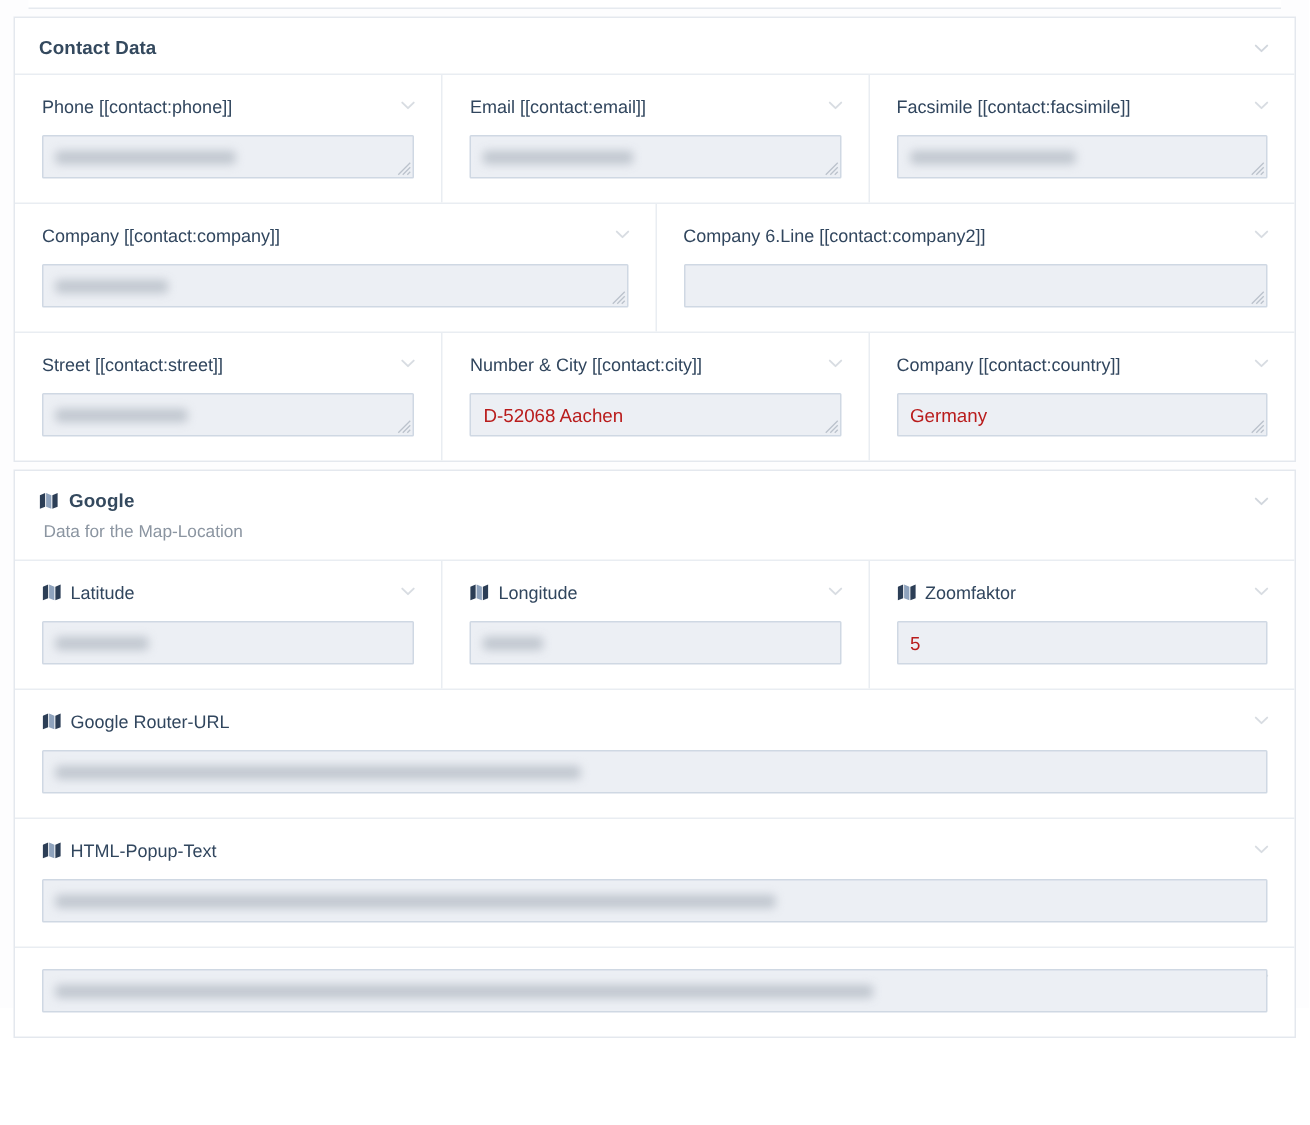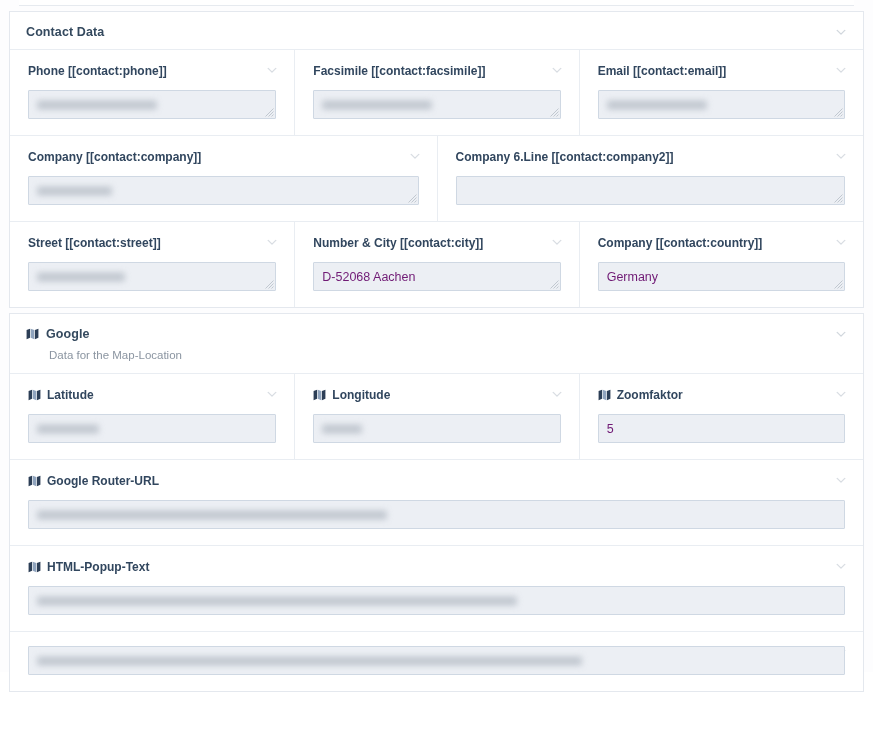--- a/index.html
+++ b/index.html
@@ -47,21 +47,20 @@
     display: flex;
     align-items: center;
     gap: 7px;
   }
 
   .panel-sub {
     font-size: 11.5px;
     color: #8b95a1;
     padding: 8px 0 2px 3px;
     font-weight: normal;
-    margin-left: 20px;
   }
 
   .collapse-caret {
     position: absolute;
     right: 16px;
     top: 14px;
     width: 12px;
     height: 12px;
     opacity: .45;
   }
@@ -82,21 +81,21 @@
     min-width: 0;
   }
   .cell:first-child { border-left: none; }
 
   .row.grid3 > .cell { flex: 1 1 33.333%; }
   .row.grid2 > .cell { flex: 1 1 50%; }
   .row.grid1 > .cell { flex: 1 1 100%; }
 
   .field-label {
     font-size: 12px;
-    font-weight: bold;
+    font-weight: normal;
     color: #31465e;
     display: flex;
     align-items: center;
     gap: 6px;
     margin-bottom: 12px;
     white-space: nowrap;
     overflow: hidden;
     text-overflow: ellipsis;
   }
 
@@ -120,21 +119,21 @@
     border-radius: 1px;
   }
   .field-box.tall { height: 29px; }
 
   .field-text {
     position: absolute;
     left: 8px;
     top: 50%;
     transform: translateY(-50%);
     font-size: 12.5px;
-    color: #701a75;
+    color: #b91c1c;
     white-space: nowrap;
     overflow: hidden;
     max-width: calc(100% - 22px);
   }
 
   
   .field-blur {
     position: absolute;
     left: 8px;
     top: 50%;
@@ -195,47 +194,47 @@
               <div class="field-blur" style="width: 120px;"></div>
               <span class="grip">
                 <svg viewBox="0 0 9 9" width="9" height="9">
                   <path d="M8.5 0.5 L0.5 8.5 M8.5 3.5 L3.5 8.5 M8.5 6.5 L6.5 8.5" stroke="#8c97a5" stroke-width="0.9" fill="none"></path>
                 </svg>
               </span>
             </div>
           </div>
           <div class="cell">
             <div class="field-label">
+              <span>Email [[contact:email]]</span>
+            </div>
+            <span class="field-caret">
+              <svg viewBox="0 0 12 12" width="12" height="12">
+                <path d="M2.2 4.4 L6 8.1 L9.8 4.4" fill="none" stroke="#9aa6b4" stroke-width="1.3" stroke-linecap="round" stroke-linejoin="round"></path>
+              </svg>
+            </span>
+            <div class="field-box tall">
+              <div class="field-blur" style="width: 100px;"></div>
+              <span class="grip">
+                <svg viewBox="0 0 9 9" width="9" height="9">
+                  <path d="M8.5 0.5 L0.5 8.5 M8.5 3.5 L3.5 8.5 M8.5 6.5 L6.5 8.5" stroke="#8c97a5" stroke-width="0.9" fill="none"></path>
+                </svg>
+              </span>
+            </div>
+          </div>
+          <div class="cell">
+            <div class="field-label">
               <span>Facsimile [[contact:facsimile]]</span>
             </div>
             <span class="field-caret">
               <svg viewBox="0 0 12 12" width="12" height="12">
                 <path d="M2.2 4.4 L6 8.1 L9.8 4.4" fill="none" stroke="#9aa6b4" stroke-width="1.3" stroke-linecap="round" stroke-linejoin="round"></path>
               </svg>
             </span>
             <div class="field-box tall">
               <div class="field-blur" style="width: 110px;"></div>
-              <span class="grip">
-                <svg viewBox="0 0 9 9" width="9" height="9">
-                  <path d="M8.5 0.5 L0.5 8.5 M8.5 3.5 L3.5 8.5 M8.5 6.5 L6.5 8.5" stroke="#8c97a5" stroke-width="0.9" fill="none"></path>
-                </svg>
-              </span>
-            </div>
-          </div>
-          <div class="cell">
-            <div class="field-label">
-              <span>Email [[contact:email]]</span>
-            </div>
-            <span class="field-caret">
-              <svg viewBox="0 0 12 12" width="12" height="12">
-                <path d="M2.2 4.4 L6 8.1 L9.8 4.4" fill="none" stroke="#9aa6b4" stroke-width="1.3" stroke-linecap="round" stroke-linejoin="round"></path>
-              </svg>
-            </span>
-            <div class="field-box tall">
-              <div class="field-blur" style="width: 100px;"></div>
               <span class="grip">
                 <svg viewBox="0 0 9 9" width="9" height="9">
                   <path d="M8.5 0.5 L0.5 8.5 M8.5 3.5 L3.5 8.5 M8.5 6.5 L6.5 8.5" stroke="#8c97a5" stroke-width="0.9" fill="none"></path>
                 </svg>
               </span>
             </div>
           </div>
         </div>
         <div class="row grid2">
           <div class="cell">

